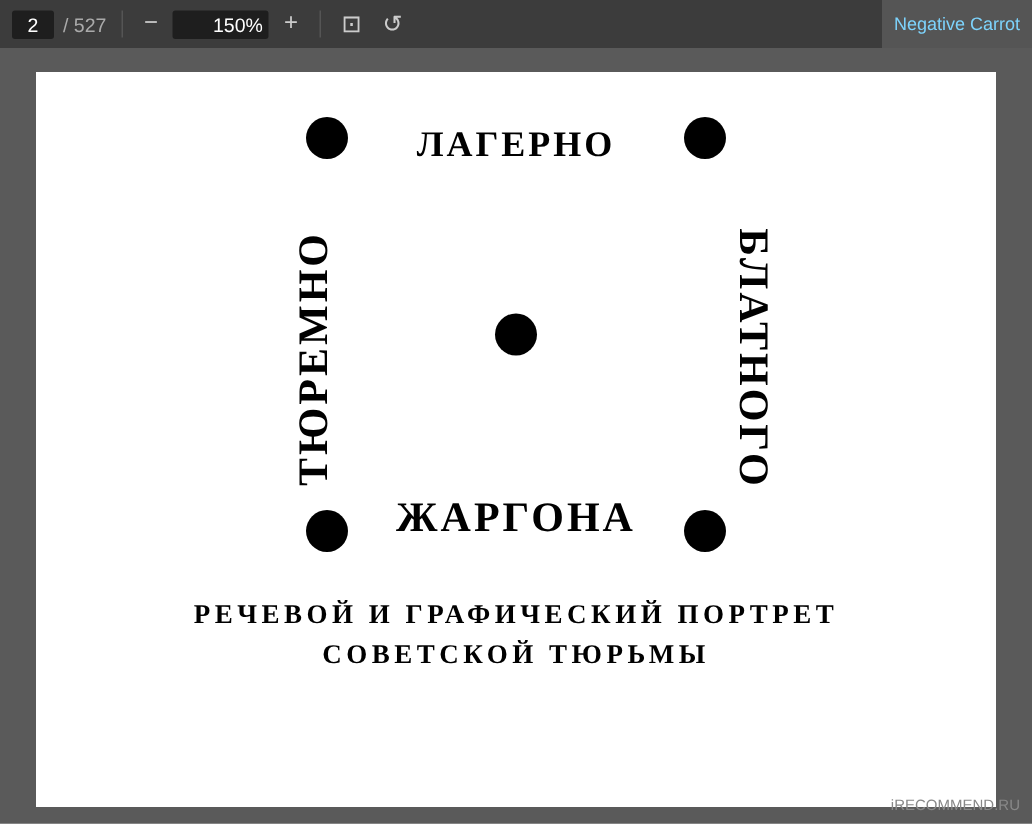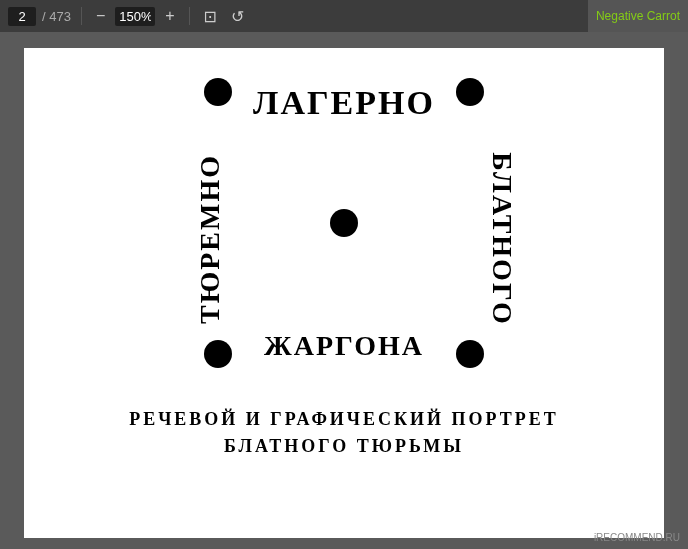--- a/index.html
+++ b/index.html
@@ -40,43 +40,43 @@
       width: 1px;
       height: 18px;
       background: #555;
       margin: 0 4px;
     }
     .zoom-input {
       background: #1e1e1e;
       border: none;
       color: #fff;
       font-size: 13px;
-      width: 40px;
-      text-align: left;
+      width: 64px;
+      text-align: right;
       padding: 2px 4px;
       border-radius: 2px;
     }
     .toolbar-btn {
       background: none;
       border: none;
       color: #ccc;
       font-size: 16px;
       cursor: pointer;
       padding: 2px 4px;
       display: flex;
       align-items: center;
       justify-content: center;
     }
 
     .negative-carrot-badge {
       position: absolute;
       right: 0;
       top: 0;
       background: #555;
-      color: #84cc16;
+      color: #7dd3fc;
       font-size: 12px;
       padding: 4px 8px;
       height: 32px;
       display: flex;
       align-items: center;
     }
 
     
     .main-area {
       width: 688px;
@@ -122,21 +122,21 @@
     .dot-bottom-left { bottom: 0; left: 0; }
     .dot-bottom-right{ bottom: 0; right: 0; }
     .dot-center      { top: 50%; left: 50%; transform: translate(-50%, -50%); }
 
     
     .label-top {
       position: absolute;
       top: 6px;
       left: 50%;
       transform: translateX(-50%);
-      font-size: 34px;
+      font-size: 24px;
       font-weight: 900;
       font-family: 'Times New Roman', serif;
       letter-spacing: 2px;
       color: #000;
       white-space: nowrap;
     }
     .label-bottom {
       position: absolute;
       bottom: 6px;
       left: 50%;
@@ -175,39 +175,39 @@
 
     
     .subtitle {
       font-size: 18px;
       font-weight: 700;
       font-family: 'Times New Roman', serif;
       color: #000;
       text-align: center;
       letter-spacing: 3px;
       line-height: 1.5;
-      margin-top: 18px;
+      margin-top: 8px;
     }
 
     
     .watermark {
       position: absolute;
       bottom: 6px;
       right: 8px;
       color: #888;
       font-size: 10px;
       padding-left: 44px;
     }
   </style>
 </head>
 <body>
 
 <div class="toolbar">
   <input class="page-input" type="text" value="2" style="">
-  <span class="page-total">/ 473</span>
+  <span class="page-total">/ 527</span>
   <div class="divider"></div>
   <button class="toolbar-btn">−</button>
   <input class="zoom-input" type="text" value="150%" style="">
   <button class="toolbar-btn">+</button>
   <div class="divider"></div>
   <button class="toolbar-btn">⊡</button>
   <button class="toolbar-btn">↺</button>
 
   <div class="negative-carrot-badge">Negative Carrot</div>
 </div>
@@ -224,19 +224,19 @@
       <div class="dot dot-center"></div>
 
       <span class="label-top">ЛАГЕРНО</span>
       <span class="label-bottom">ЖАРГОНА</span>
       <span class="label-left">ТЮРЕМНО</span>
       <span class="label-right">БЛАТНОГО</span>
     </div>
 
     <div class="subtitle">
       <div>РЕЧЕВОЙ  И  ГРАФИЧЕСКИЙ  ПОРТРЕТ</div>
-      <div>БЛАТНОГО  ТЮРЬМЫ</div>
+      <div>СОВЕТСКОЙ  ТЮРЬМЫ</div>
     </div>
 
   </div>
 </div>
 
 <div class="watermark">iRECOMMEND.RU</div>
 
 </body></html>

